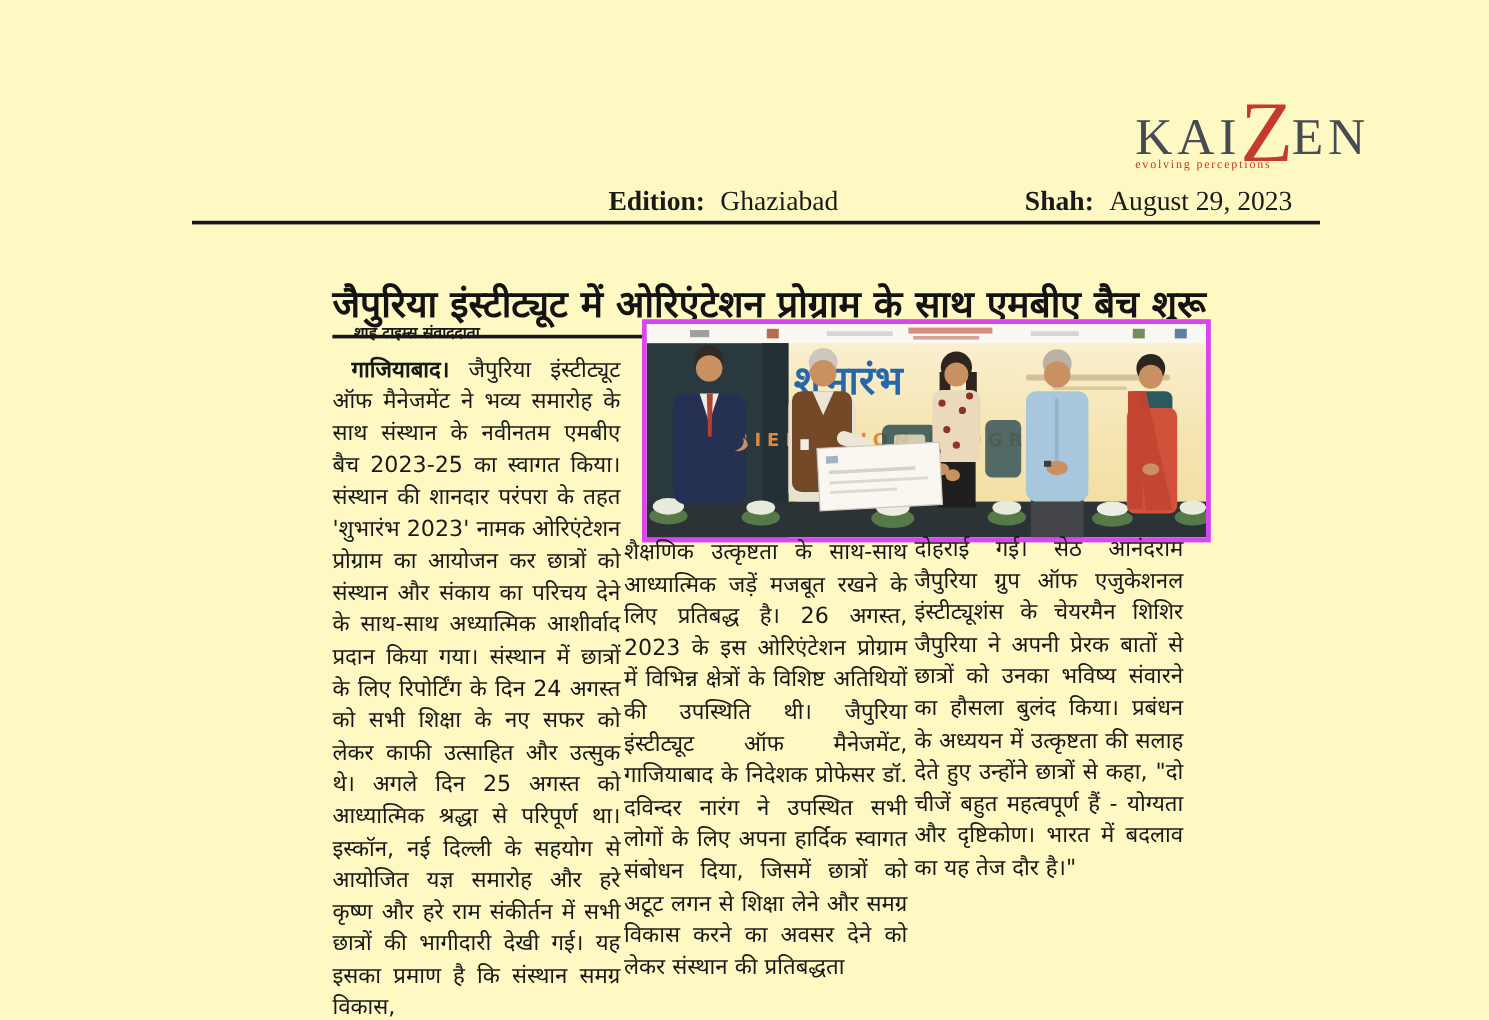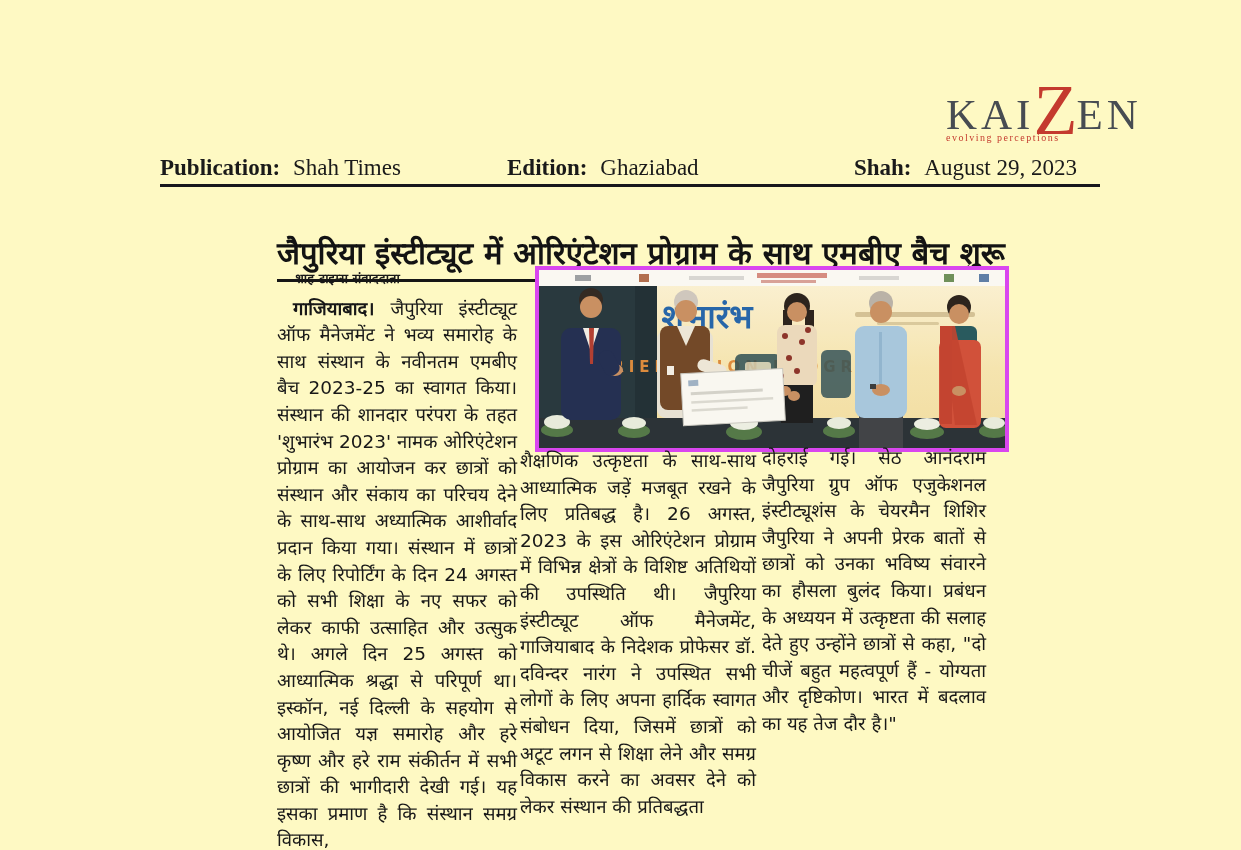--- a/index.html
+++ b/index.html
@@ -57,24 +57,20 @@
   <div class="logo">
     <div class="logo-letters">
       <span class="logo-kai">KAI</span>
         <span class="logo-z">Z</span>
         <span class="logo-en">EN</span>
     </div>
     <div class="logo-tagline">evolving perceptions</div>
   </div>
 
   <div class="meta-row">
-    <span class="meta-item pub">
-      <span class="meta-label">Publication:</span>
-      <span class="meta-value">Shah Times</span>
-    </span>
     <span class="meta-item ed">
       <span class="meta-label">Edition:</span>
       <span class="meta-value">Ghaziabad</span>
     </span>
     <span class="meta-item dt">
       <span class="meta-label">Shah:</span>
       <span class="meta-value">August 29, 2023</span>
     </span>
   </div>
 

